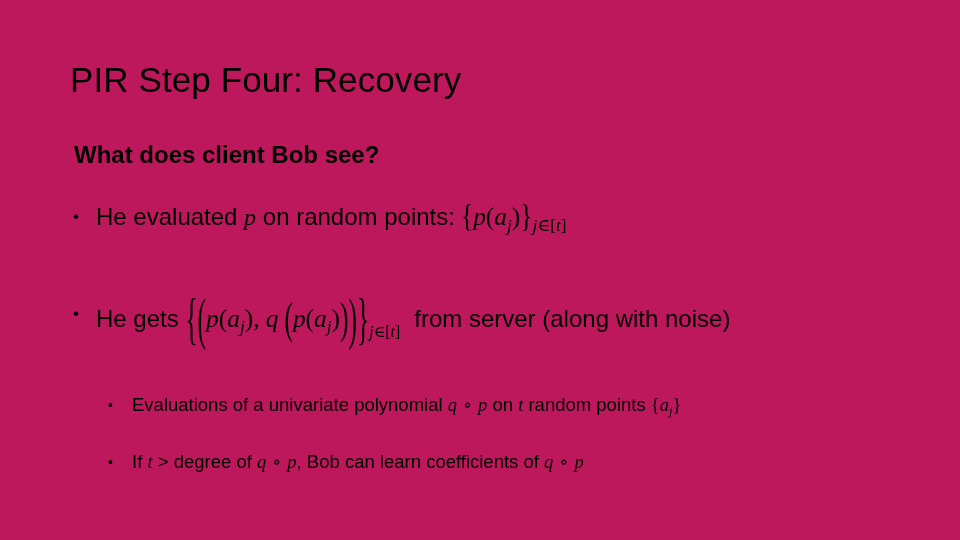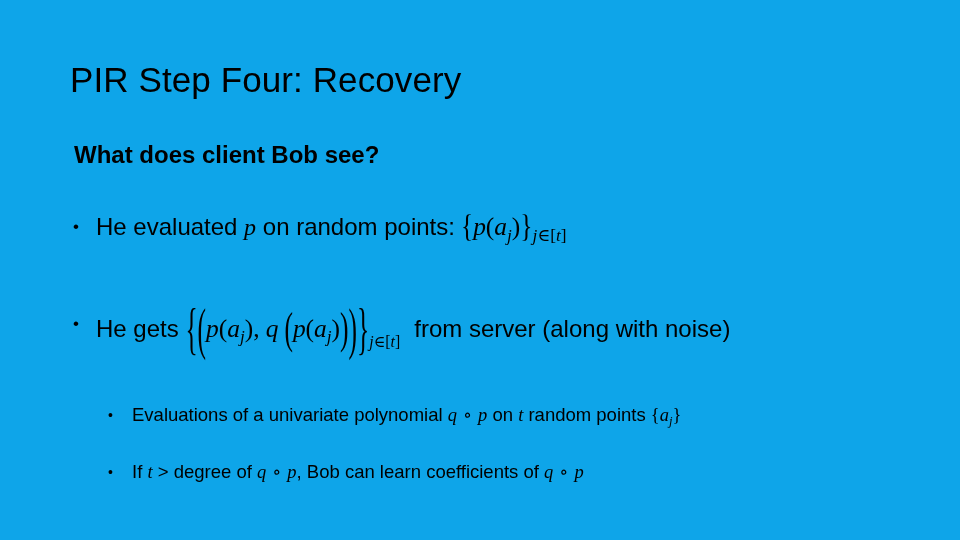--- a/index.html
+++ b/index.html
@@ -12,21 +12,21 @@
     background: #ffffff;
     font-family: "Liberation Sans", sans-serif;
     color: #000000;
     overflow: hidden;
     position: relative;
   }
 
   .slide {
     position: absolute;
     inset: 0;
-    background: #0ea5e9;
+    background: #be185d;
   }
 
   
   .slide-title {
     position: absolute;
     left: 70px;
     top: 58px;
     font-size: 35px;
     line-height: 44px;
     font-weight: 400;
@@ -151,21 +151,21 @@
 </style>
 </head>
 <body>
 
 <div class="slide">
 
   <div class="slide-title">PIR Step Four: Recovery</div>
 
   <div class="body-block">
 
-    <div class="para lvl0" style="margin-bottom:42px;">
+    <div class="para lvl0" style="margin-bottom:32px;">
       <span class="run">What does client Bob see?</span>
     </div>
 
     <div class="para lvl1" style="margin-bottom:58px;">
       <span class="bullet-dot">•</span>
       <span class="run">He evaluated </span><span class="math mi">p</span><span class="run"> on random points:</span><span class="spacer-sm"></span><span class="math math-big"><span class="delim-sm">{</span><span class="mi">p</span><span class="mop">(</span><span class="mi">a</span><span class="msub">j</span><span class="mop">)</span><span class="delim-sm">}</span><span class="msub"><span class="mi">j</span><span class="up">∈</span><span class="up">[</span><span class="mi">t</span><span class="up">]</span></span></span>
     </div>
 
     <div class="para lvl1" style="margin-bottom:46px;">
       <span class="bullet-dot">•</span>

